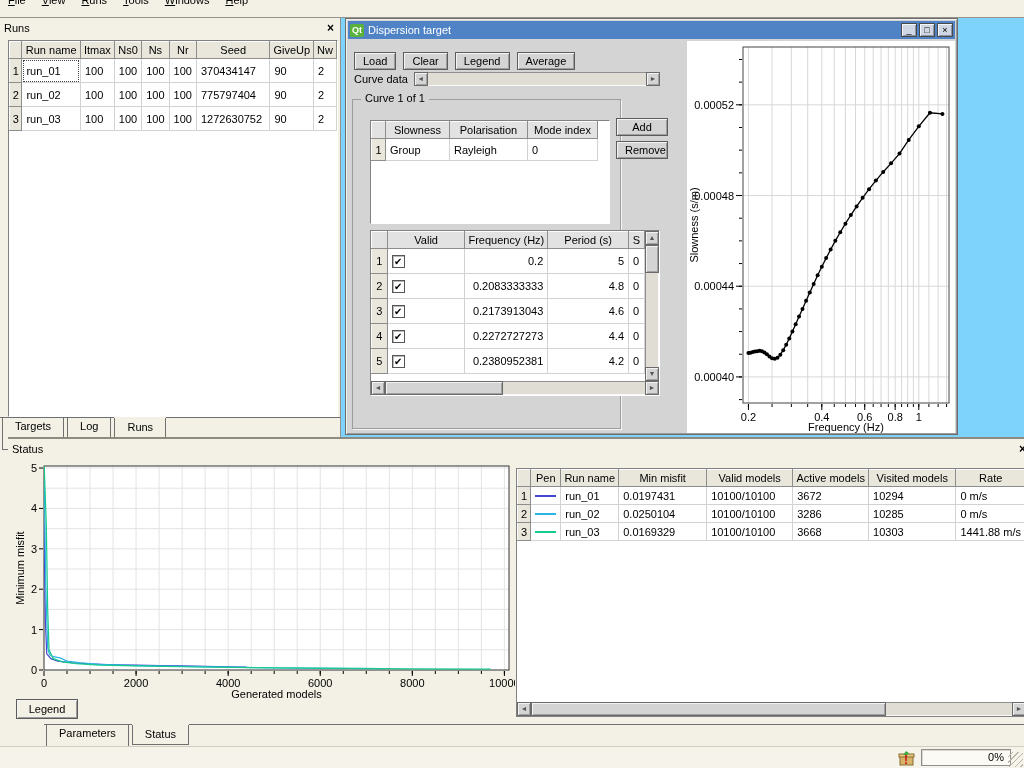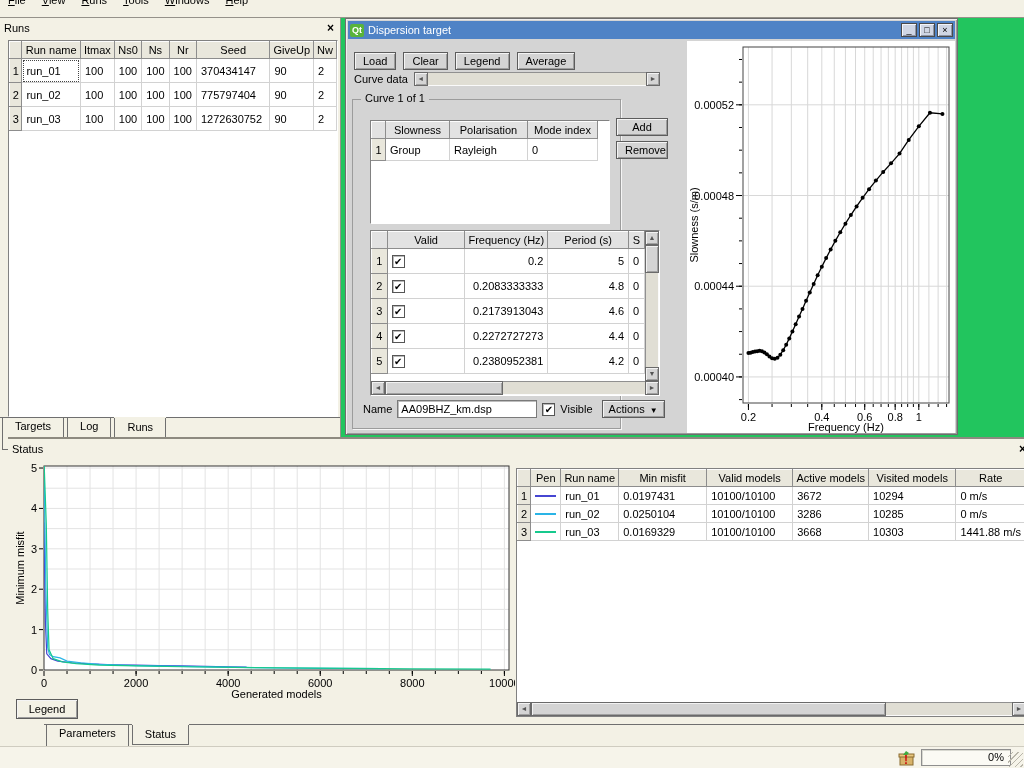--- a/index.html
+++ b/index.html
@@ -27,21 +27,21 @@
 .rowhdr { background:#e9e7dc; font-weight:normal;
   border:1px solid #8d8d8d; border-top-color:#fdfdfd; border-left-color:#fdfdfd; text-align:center; padding:1px 2px; }
 .cell { border:1px solid #d2d2d2; padding:2px 4px; background:#fff; text-align:left; }
 .cell.num { text-align:right; }
 .focus-cell { outline:1px dotted #444; outline-offset:-2px; }
 
 .tab-bar { position:absolute; left:0; right:0; display:flex; align-items:flex-start; border-top:1px solid #6f6f6f; padding-left:2px; }
 .tab { border:1px solid #6f6f6f; border-top:none; background:#f3f1e5; padding:2px 12px 2px 12px; height:32px; margin-right:3px; position:relative; top:0; }
 .tab.active { height:20px; padding-top:3px; box-shadow:0 -1px 0 #f3f1e5; }
 
-#mdi { position:absolute; left:341px; top:18px; width:683px; height:419px; background:#22c55e; }
+#mdi { position:absolute; left:341px; top:18px; width:683px; height:419px; background:#7dd3fc; }
 #dialog { position:absolute; left:4px; top:0; width:613px; height:417px; background:#d4d4d4;
   border:1px solid #6e6e6e; box-shadow: inset 1px 1px 0 #efefef, inset -1px -1px 0 #9a9a9a; }
 #dlg-titlebar { position:absolute; left:2px; top:2px; right:2px; height:18px; background:#4f83c6;
   display:flex; align-items:center; padding:0 2px; }
 .qt-icon { width:14px; height:13px; background:#59b33a; color:#fff; font-weight:bold; font-size:9px;
   display:flex; align-items:center; justify-content:center; border-radius:2px; margin-right:4px; }
 .dlg-title-text { color:#fff; font-weight:normal; flex:1; }
 .win-btn { width:16px; height:14px; background:#cfd6e4; border:1px solid #4a4a4a;
   box-shadow: inset 1px 1px 0 #f2f5fa, inset -1px -1px 0 #8d96a8;
   font-size:9px; line-height:12px; text-align:center; margin-left:2px; color:#000; }
@@ -299,27 +299,20 @@
             <span class="sb-groove"></span>
             <span class="sb-btn">▼</span>
           </div>
         </div>
         <div class="hbar">
           <span class="sb-btn">◄</span>
           <span class="sb-thumb" style="width:118px;"></span>
           <span class="sb-groove"></span>
           <span class="sb-btn">►</span>
         </div>
-      </div>
-      <div id="name-row">
-        <span>Name</span>
-        <span id="name-input">AA09BHZ_km.dsp</span>
-        <span class="chk" id="visible-chk">✔</span>
-        <span>Visible</span>
-        <span class="btn" id="actions-btn"><span>Actions</span><span class="arrow-down">▼</span></span>
       </div>
     </div>
     <svg id="disp-plot" viewBox="0 0 268 392">
         <rect x="0" y="0" width="268" height="392" fill="#ffffff"></rect>
         <line x1="61.43006502585186" y1="6" x2="61.43006502585186" y2="362" stroke="#d8d8d8" stroke-width="1"></line>
         <line x1="85.05272385881143" y1="6" x2="85.05272385881143" y2="362" stroke="#d8d8d8" stroke-width="1"></line>
         <line x1="104.35384149663666" y1="6" x2="104.35384149663666" y2="362" stroke="#d8d8d8" stroke-width="1"></line>
         <line x1="120.67270393734671" y1="6" x2="120.67270393734671" y2="362" stroke="#d8d8d8" stroke-width="1"></line>
         <line x1="134.8087455701044" y1="6" x2="134.8087455701044" y2="362" stroke="#d8d8d8" stroke-width="1"></line>
         <line x1="147.27761796742152" y1="6" x2="147.27761796742152" y2="362" stroke="#d8d8d8" stroke-width="1"></line>

